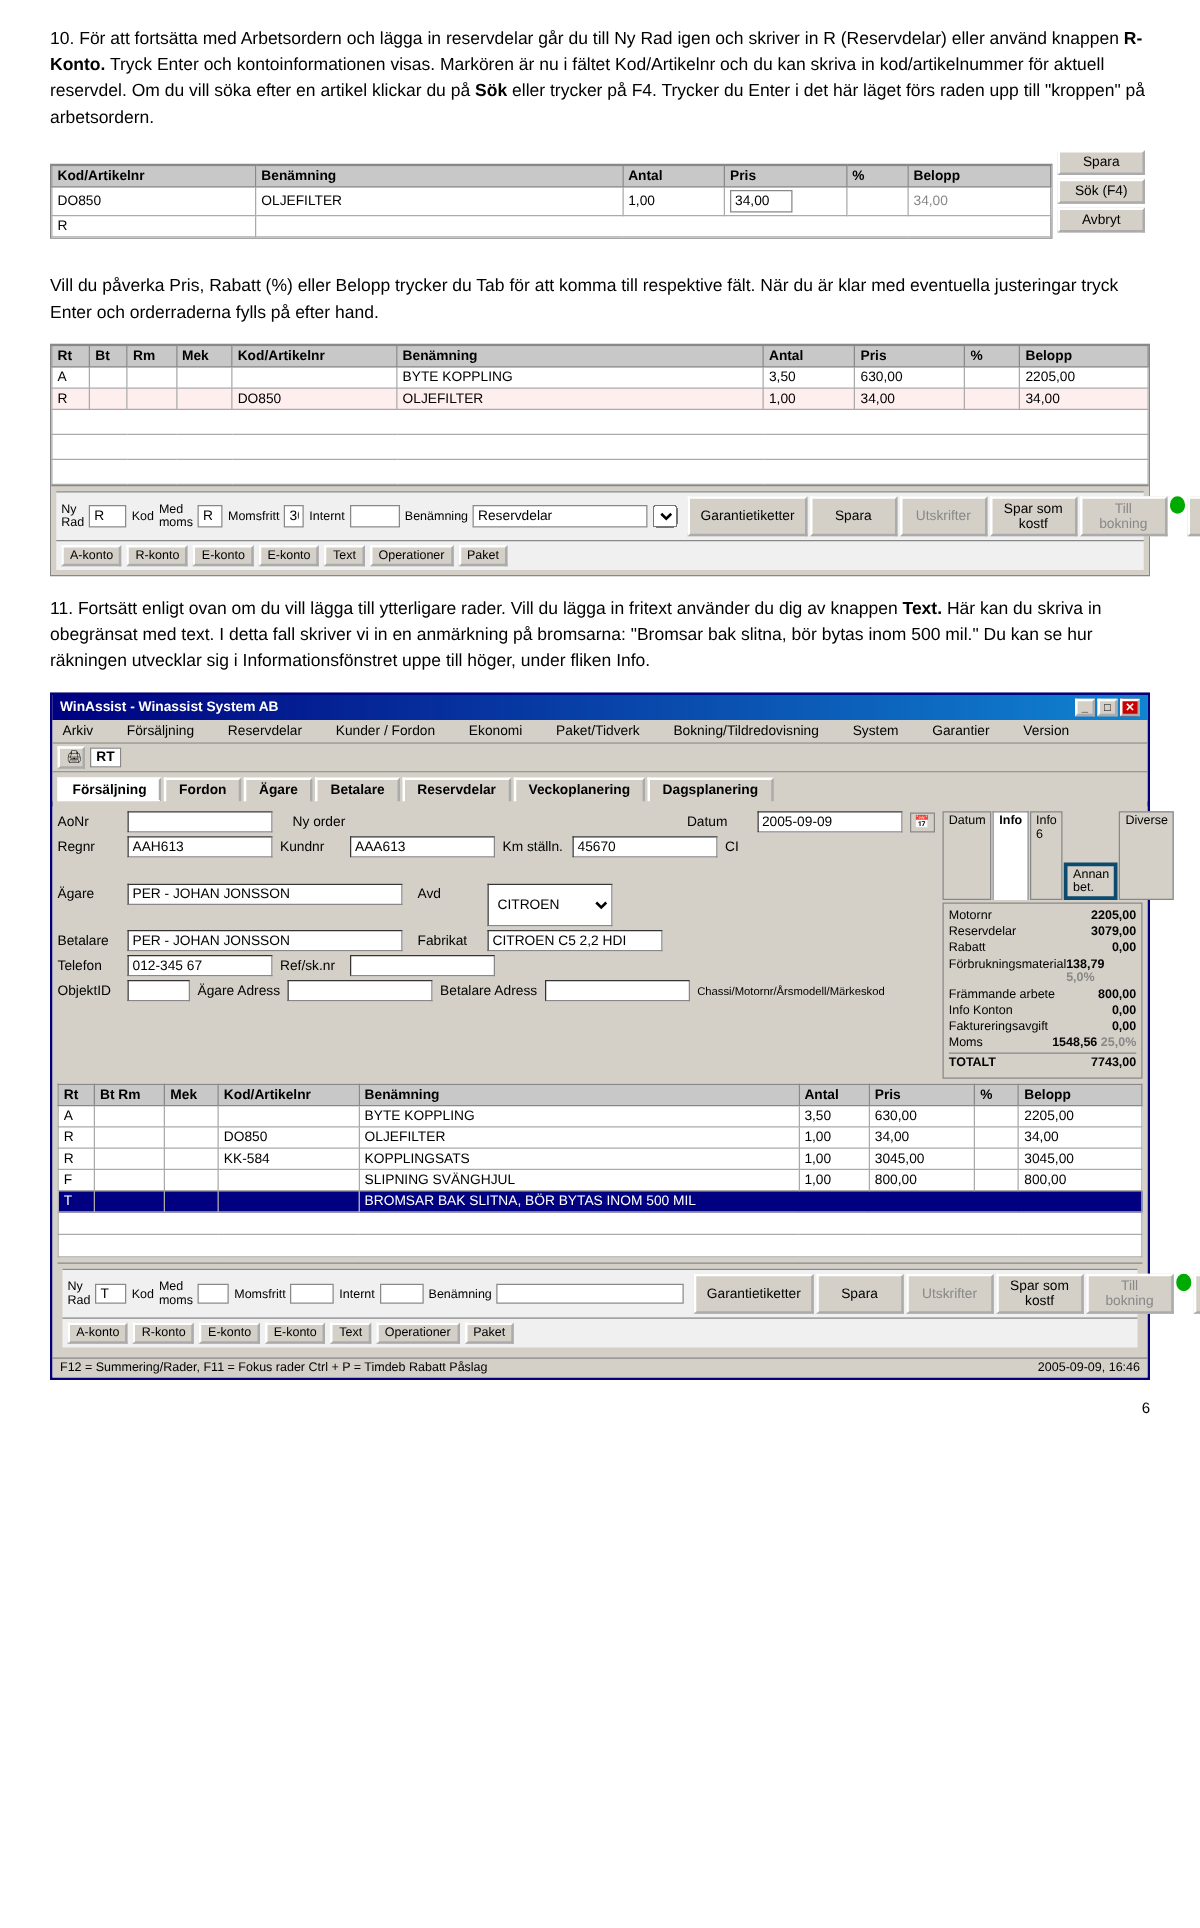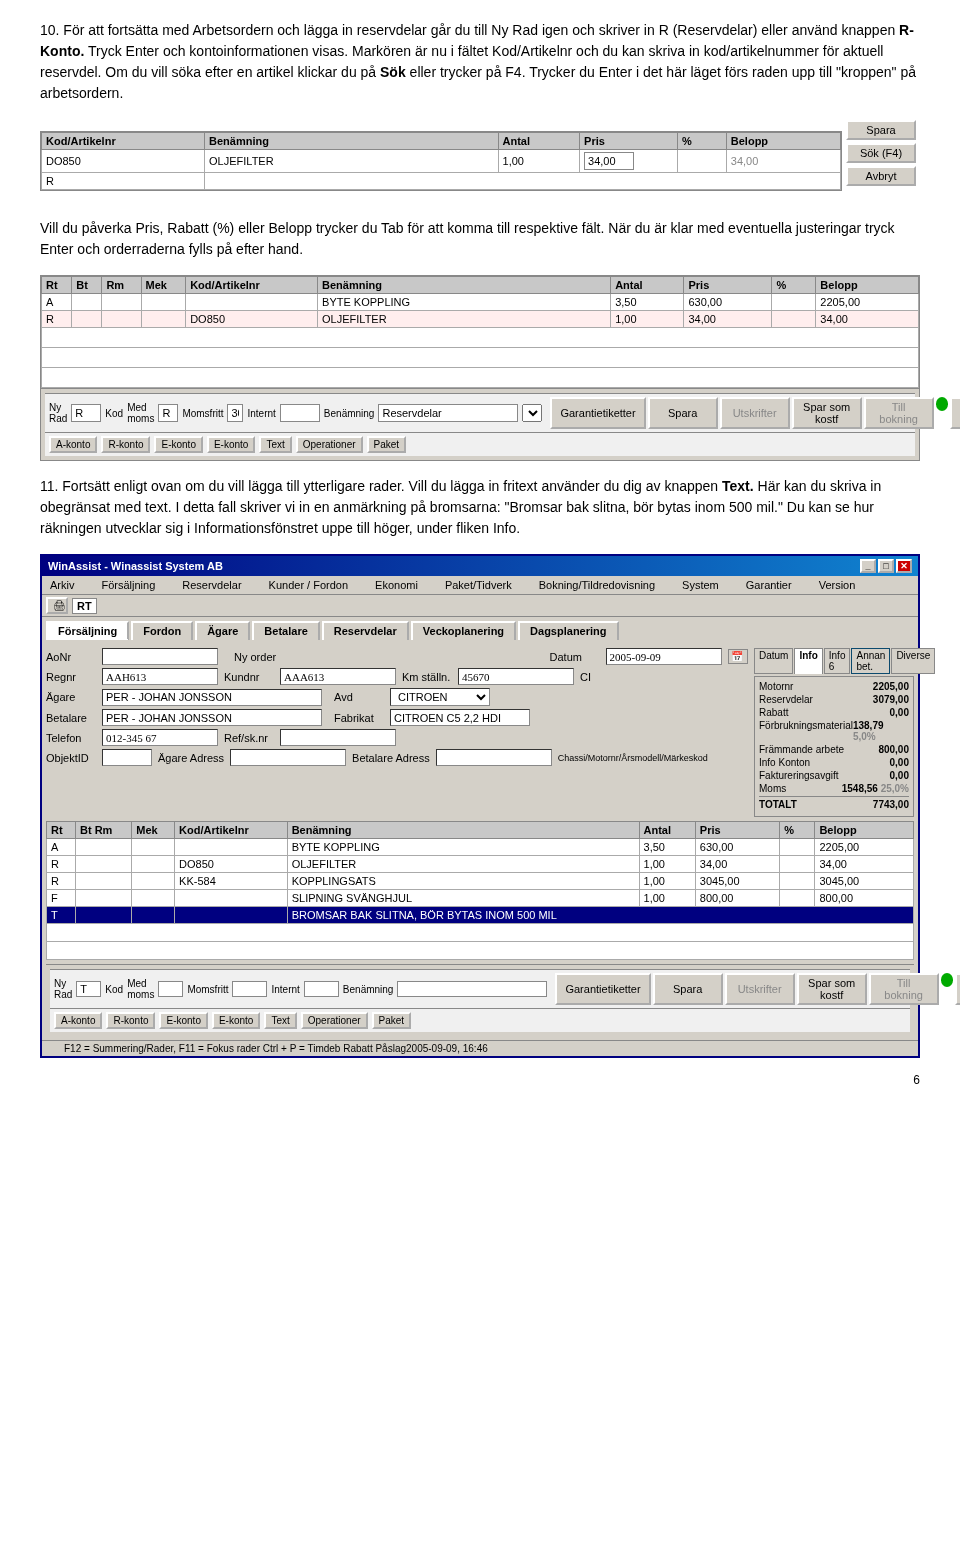--- a/index.html
+++ b/index.html
@@ -190,21 +190,21 @@
       min-width: 50px;
     }
     .win-input {
       border: 1px inset #888;
       background: #fff;
       font-size: 11px;
       padding: 1px 3px;
       height: 17px;
     }
     .win-input.small { width: 50px; }
-    .win-input.medium { width: 116px; font-family: Liberation Serif, serif; }
+    .win-input.medium { width: 116px; }
     .win-input.large { width: 140px; }
     .win-input.xlarge { width: 220px; }
 
     .info-panel {
       background: #d4d0c8;
       border: 1px solid #888;
       padding: 4px;
       font-size: 11px;
     }
     .info-row {
@@ -215,22 +215,23 @@
     .info-label { font-size: 10px; }
     .info-value { font-size: 10px; font-weight: bold; }
 
     .win-grid-row-A td { background: #fff; }
     .win-grid-row-R td { background: #ffeeee; }
     .win-grid-row-T td { background: #000080; color: #fff; }
 
     .win-statusbar {
       background: #d4d0c8;
       border-top: 1px solid #888;
-      padding: 2px 22px;
-      display: flex;
+      padding: 2px 6px;
+      display: flex;
+      justify-content: space-between;
       font-size: 10px;
     }
 
     .green-circle {
       width: 14px;
       height: 14px;
       background: #00aa00;
       border-radius: 50%;
       display: inline-block;
     }
@@ -461,21 +462,21 @@
           <input class="win-input medium" value="AAA613" style="">
           <span class="win-label">Km ställn.</span>
           <input class="win-input medium" value="45670" style="">
           <span class="win-label">CI</span>
         </div>
 
         <div class="win-form-row">
           <span class="win-label">Ägare</span>
           <input class="win-input xlarge" value="PER - JOHAN JONSSON" style="">
           <span class="win-label" style="margin-left:6px;">Avd</span>
-          <select class="win-input" style="width:100px; height:18px; font-size:11px;"><option>CITROEN</option></select>
+          <select class="win-input" style="width:100px; height:34px; font-size:11px;margin-top:18px;"><option>CITROEN</option></select>
         </div>
 
         <div class="win-form-row">
           <span class="win-label">Betalare</span>
           <input class="win-input xlarge" value="PER - JOHAN JONSSON" style="">
           <span class="win-label" style="margin-left:6px;">Fabrikat</span>
           <input class="win-input large" value="CITROEN C5 2,2 HDI" style="">
         </div>
 
         <div class="win-form-row">
@@ -495,21 +496,21 @@
           <span class="win-label" style="font-size:9px;">Chassi/Motornr/Årsmodell/Märkeskod</span>
         </div>
       </div>
 
       <div style="width:160px; min-width:160px;">
 
         <div style="display:flex; gap:1px; margin-bottom:2px;">
           <div style="background:#d4d0c8; border:1px solid #888; padding:1px 4px; font-size:10px; cursor:pointer;">Datum</div>
           <div style="background:#fff; border:1px solid #888; border-bottom:none; padding:1px 4px; font-size:10px; cursor:pointer; font-weight:bold;">Info</div>
           <div style="background:#d4d0c8; border:1px solid #888; padding:1px 4px; font-size:10px; cursor:pointer;">Info 6</div>
-          <div style="background:#d4d0c8; border:1px solid #0c4a6e; padding:1px 4px; font-size:10px; cursor:pointer;">Annan bet.</div>
+          <div style="background:#d4d0c8; border:3px solid #0c4a6e; padding:1px 4px; font-size:10px; cursor:pointer;margin-top:41px;">Annan bet.</div>
           <div style="background:#d4d0c8; border:1px solid #888; padding:1px 4px; font-size:10px; cursor:pointer;">Diverse</div>
         </div>
         <div class="info-panel">
           <div class="info-row">
             <span class="info-label">Motornr</span>
             <span class="info-value">2205,00</span>
           </div>
           <div class="info-row">
             <span class="info-label">Reservdelar</span>
             <span class="info-value">3079,00</span>

